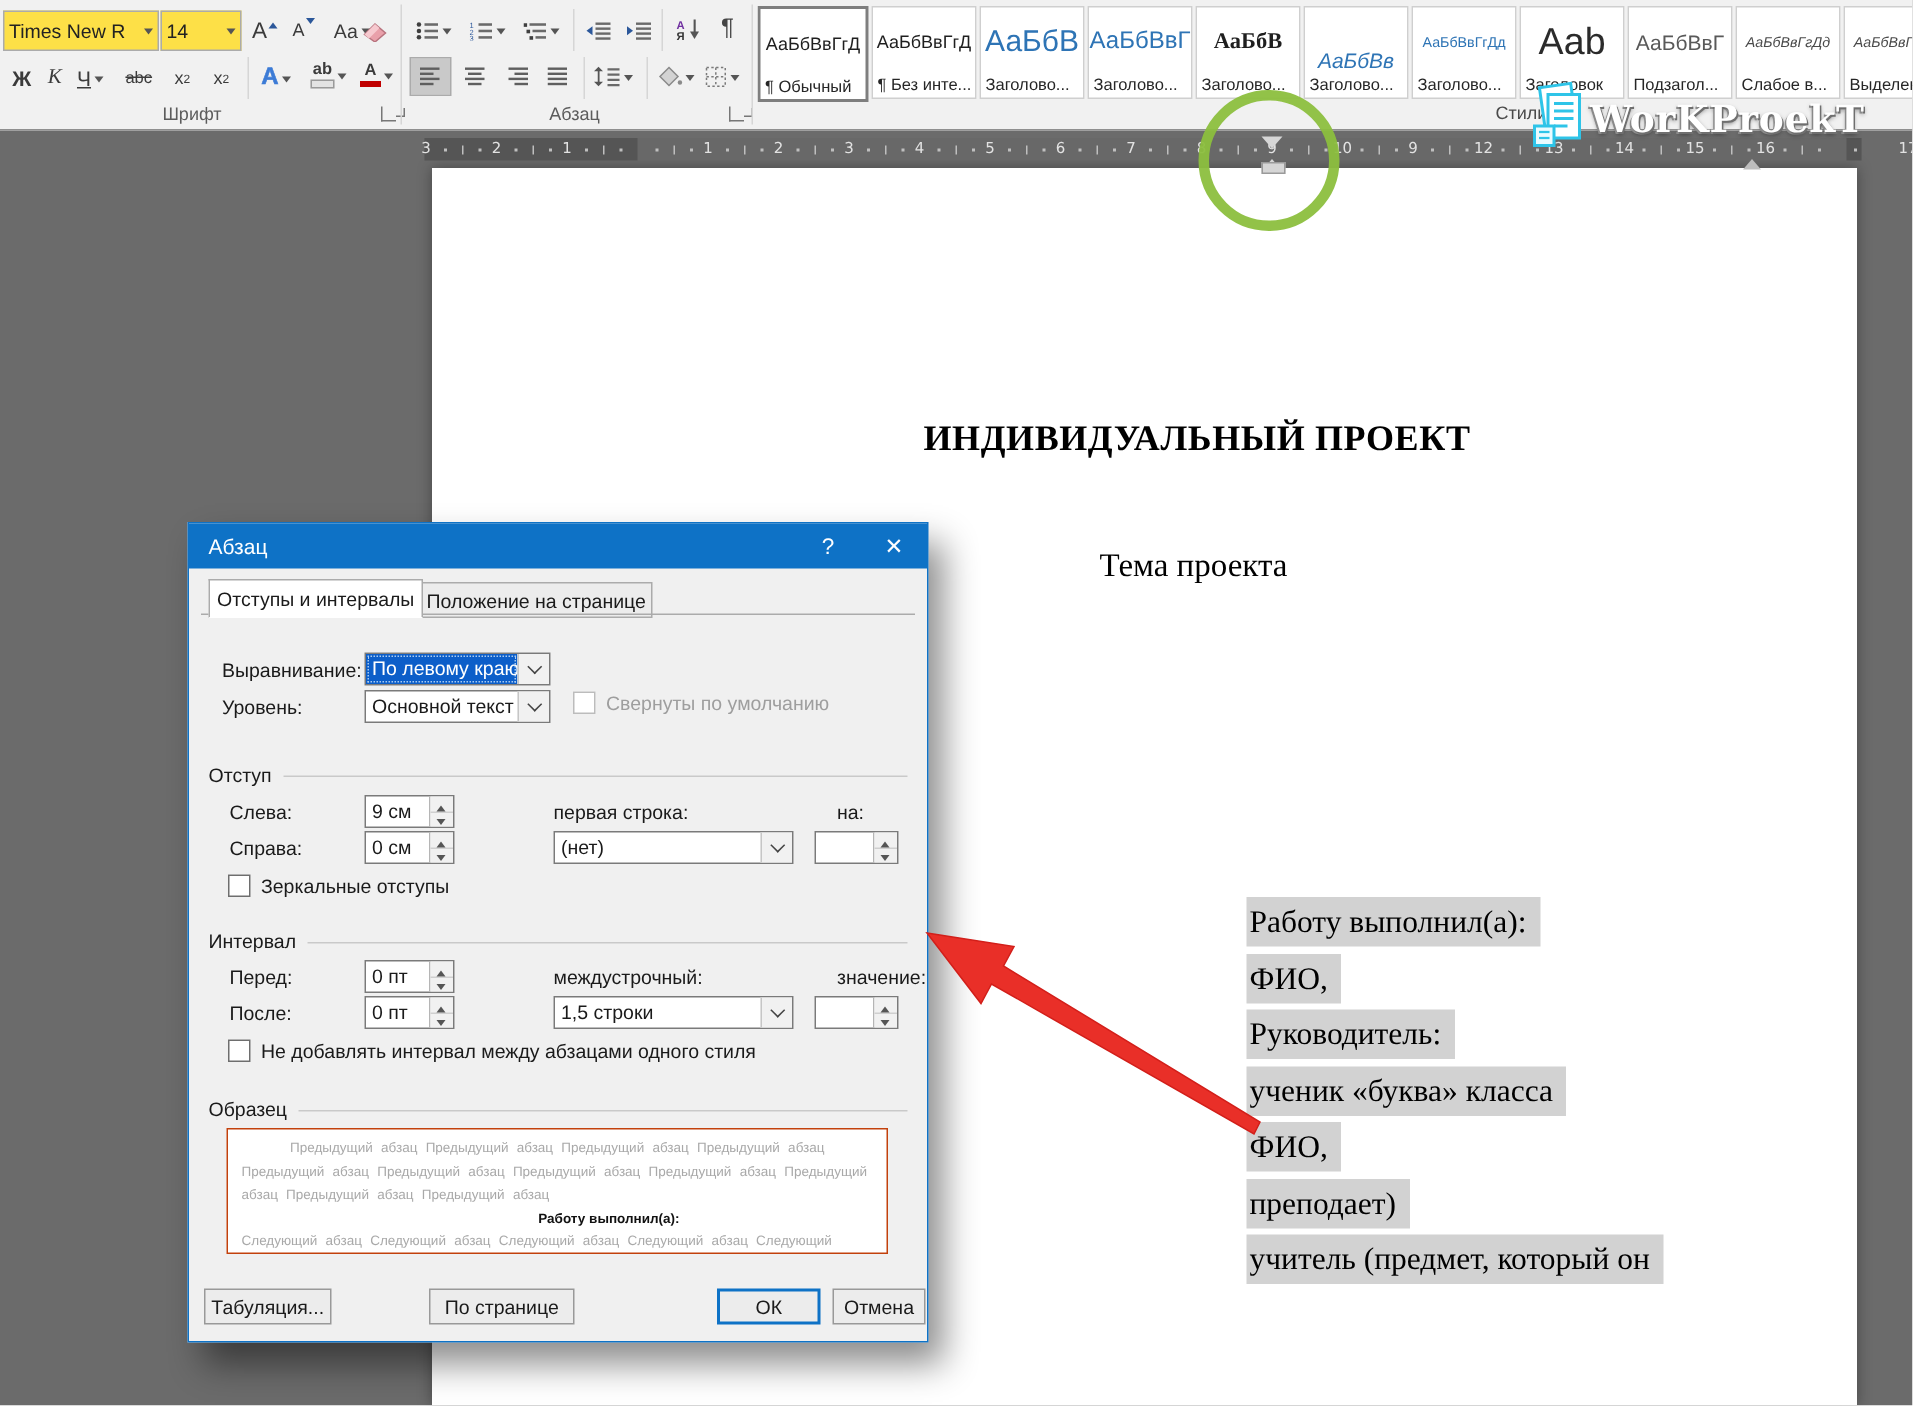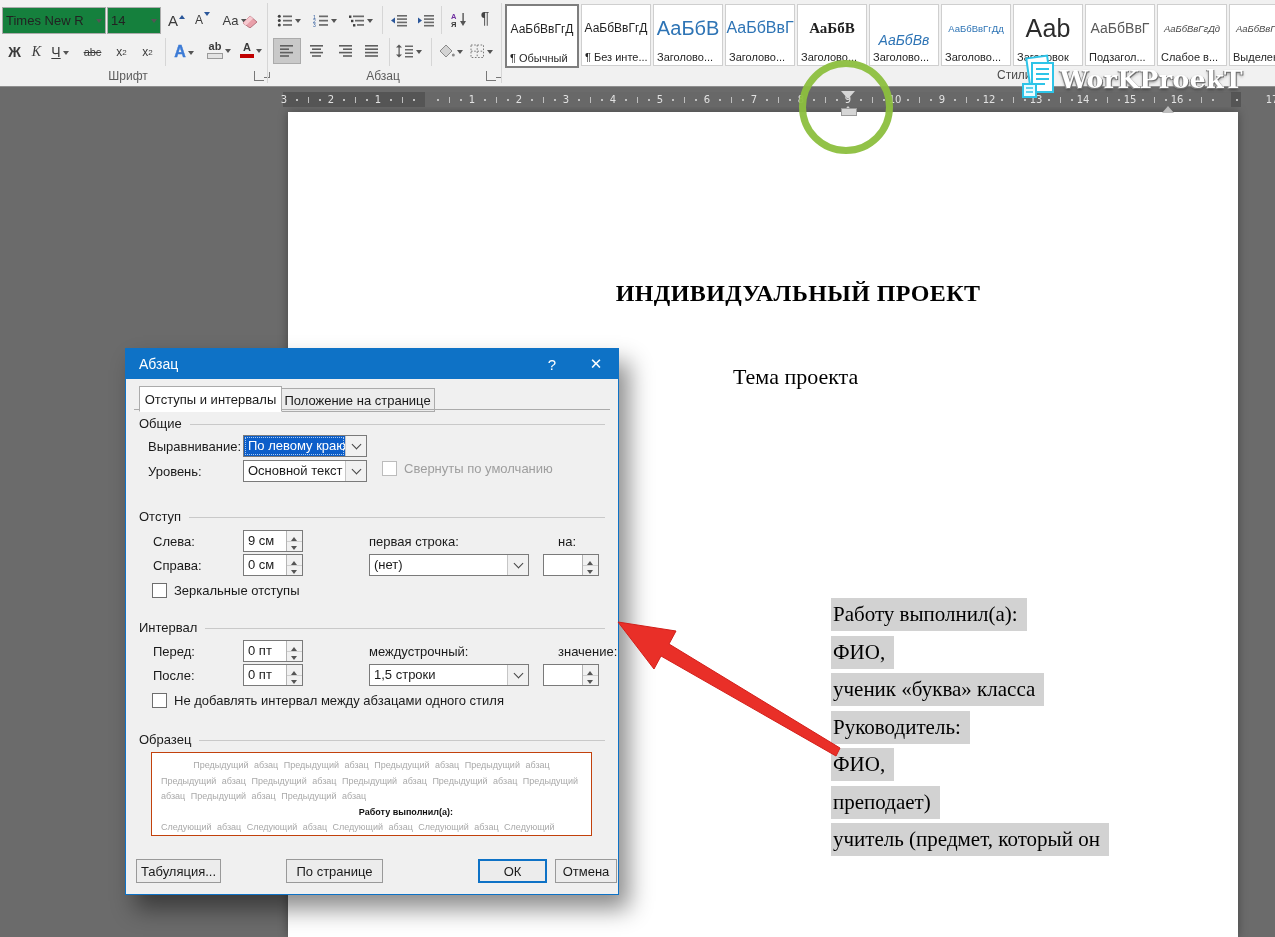--- a/index.html
+++ b/index.html
@@ -4,21 +4,21 @@
 <style>
   html,body{margin:0;padding:0;}
   .stage{position:relative;width:1275px;height:937px;overflow:hidden;background:#6b6b6b;
          font-family:"Liberation Sans",sans-serif;-webkit-font-smoothing:antialiased;}
   
   .ribbon{position:absolute;left:0;top:0;width:1275px;height:86px;background:#f1f1f1;border-bottom:1px solid #8f8f8f;z-index:20;}
   .rgsep{position:absolute;top:3px;height:80px;width:1px;background:#d6d6d6;}
   .rgl{position:absolute;top:69px;font-size:12px;color:#5c5c5c;text-align:center;}
   .lnch{position:absolute;top:71px;width:9px;height:9px;border-left:1px solid #777;border-bottom:1px solid #777;}
   .lnch::after{content:"";position:absolute;right:-6px;top:1px;width:5px;height:5px;border-right:1.4px solid #777;border-bottom:1.4px solid #777;}
-  .rcombo{position:absolute;height:25px;background:#15803d;border:1px solid #ababab;display:flex;align-items:center;}
+  .rcombo{position:absolute;height:25px;background:#fde047;border:1px solid #ababab;display:flex;align-items:center;}
   .rcombo .cval{flex:1;font-size:13px;color:#222;padding:0 3px;white-space:nowrap;overflow:hidden;}
   .dda{width:0;height:0;border:3px solid transparent;border-top:4px solid #555;margin:4px 3px 0 2px;flex:none;display:inline-block;}
   .rbtn{position:absolute;height:24px;display:flex;align-items:center;justify-content:center;color:#3b3b3b;white-space:nowrap;}
   .rbtn.on{background:#c9c9c9;outline:1px solid #ababab;}
   .glyph-b{font-weight:bold;font-size:14px;}
   .glyph-i{font-style:italic;font-size:14px;font-family:"Liberation Serif",serif;}
   .glyph-u{font-size:14px;text-decoration:underline;}
   .glyph-st{font-size:11px;text-decoration:line-through;}
   .glyph-x{font-size:12px;}
   .glyph-x sub,.glyph-x sup{font-size:8px;}
@@ -493,24 +493,24 @@
     <div class="doc-title">ИНДИВИДУАЛЬНЫЙ ПРОЕКТ</div>
     <div class="doc-sub">Тема проекта</div>
     <div class="doc-lines" id="sel-lines">
         <div class="doc-line">
           <span class="hl">Работу выполнил(а):</span>
         </div>
         <div class="doc-line">
           <span class="hl">ФИО,</span>
         </div>
         <div class="doc-line">
+          <span class="hl">Руководитель:</span>
+        </div>
+        <div class="doc-line">
           <span class="hl">ученик «буква» класса</span>
-        </div>
-        <div class="doc-line">
-          <span class="hl">Руководитель:</span>
         </div>
         <div class="doc-line">
           <span class="hl">ФИО,</span>
         </div>
         <div class="doc-line">
           <span class="hl">преподает)</span>
         </div>
         <div class="doc-line">
           <span class="hl">учитель (предмет, который он</span>
         </div>
@@ -521,24 +521,20 @@
     <div class="dlg-title">
       <span class="tt">Абзац</span>
       <span class="tb">?</span>
       <span class="tb">✕</span>
     </div>
 
     <div class="tab active" style="left:13px;top:37px;width:141px;height:24px;">Отступы и интервалы</div>
     <div class="tab" style="left:154px;top:39px;width:153px;height:22px;">Положение на странице</div>
     <div class="tabline"></div>
 
-    <div class="ghdr" style="top:67px;">
-      <span class="gt">Общие</span>
-        <i class="gline"></i>
-    </div>
     <div class="dlab" style="left:22px;top:90px;">Выравнивание:</div>
     <div class="dcombo hl-sel" style="left:117px;top:86px;width:124px;">
       <span class="val">По левому краю</span>
       <span class="btn">
           <span class="chv"></span>
         </span>
     </div>
     <div class="dlab" style="left:22px;top:115px;">Уровень:</div>
     <div class="dcombo" style="left:117px;top:111px;width:124px;">
       <span class="val">Основной текст</span>

